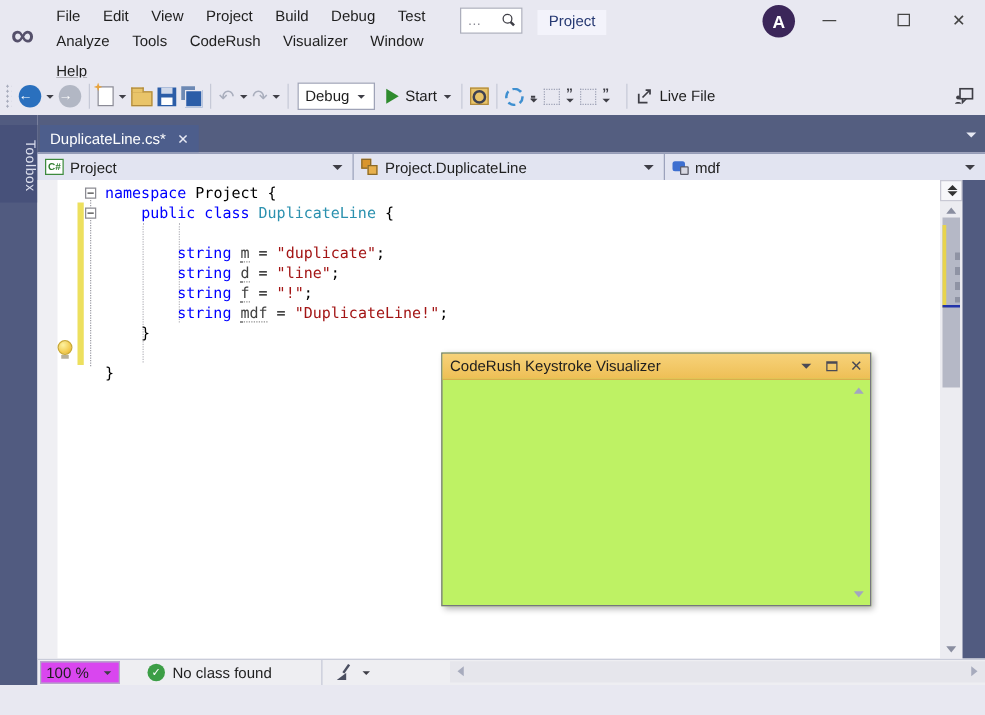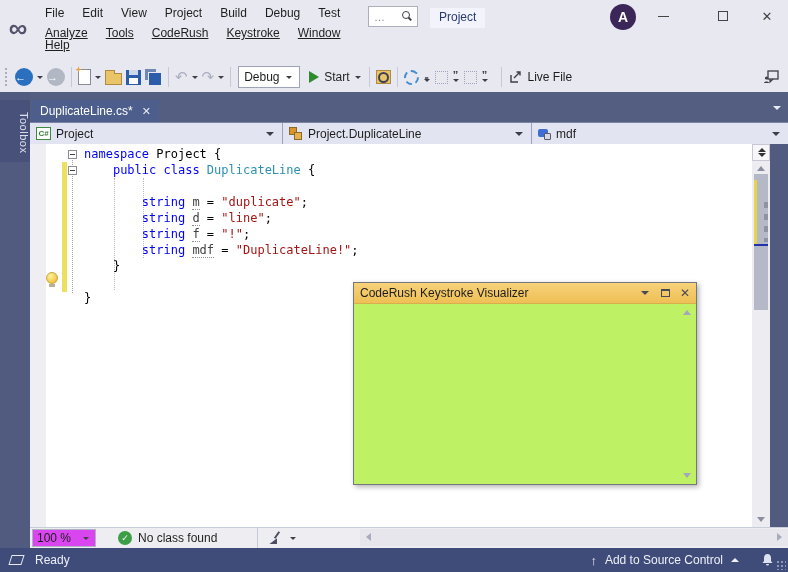--- a/index.html
+++ b/index.html
@@ -4,21 +4,21 @@
 <style>
   * { margin:0; padding:0; box-sizing:border-box; }
   html,body { width:788px; height:572px; overflow:hidden; }
   body { font-family:"Liberation Sans", sans-serif; font-size:12px; color:#1e1e1e; }
   #app { position:relative; width:788px; height:572px; background:#e8e8f1; overflow:hidden; }
 
   
   #titlebar { position:absolute; left:0; top:0; width:788px; height:62px; background:#e8e8f1; }
   #vs-logo { position:absolute; left:2px; top:12px; width:32px; height:32px; font-size:26px; font-weight:bold; color:#55506b; text-align:center; line-height:32px; }
   .menu-row { position:absolute; left:38px; display:flex; gap:4px; }
-  #menu-row-0 { top:4px; } #menu-row-1 { top:24px;text-decoration:underline; } #menu-row-2 { top:36px;text-decoration:underline; }
+  #menu-row-0 { top:4px; } #menu-row-1 { top:24px; } #menu-row-2 { top:48px;text-decoration:underline; }
   .menu-item { padding:2px 7px; cursor:default; }
   #search-box { position:absolute; left:368px; top:6px; width:50px; height:21px; background:#fff; border:1px solid #acaebc; display:flex; align-items:center; justify-content:space-between; padding:0 5px; }
   #search-ellipsis { color:#8a8a94; font-size:11px; line-height:10px; }
   #solution-chip { position:absolute; left:430px; top:8px; height:20px; padding:2px 9px; background:#f3f3fb; color:#273a73; }
   #avatar { position:absolute; left:610px; top:4px; width:26px; height:26px; border-radius:50%; background:#3b2659; color:#fff; font-size:14px; font-weight:bold; text-align:center; line-height:26px; }
   .win-btn { position:absolute; top:4px; width:34px; height:24px; display:flex; align-items:center; justify-content:center; color:#444; }
   #btn-min { left:646px; } #btn-max { left:706px; } #btn-close { left:750px; font-size:13px; }
   #btn-min .bar { width:11px; height:1px; background:#444; }
   #btn-max .box { width:10px; height:10px; border:1px solid #444; }
 
@@ -160,21 +160,21 @@
         <span class="menu-item">View</span>
         <span class="menu-item">Project</span>
         <span class="menu-item">Build</span>
         <span class="menu-item">Debug</span>
         <span class="menu-item">Test</span>
       </div>
     <div class="menu-row" id="menu-row-1">
         <span class="menu-item">Analyze</span>
         <span class="menu-item">Tools</span>
         <span class="menu-item">CodeRush</span>
-        <span class="menu-item">Keystroke</span>
+        <span class="menu-item">Visualizer</span>
         <span class="menu-item">Window</span>
       </div>
     <div class="menu-row" id="menu-row-2">
         <span class="menu-item">Help</span>
       </div>
     <div id="search-box">
       <span id="search-ellipsis">…</span>
       <span class="mag"></span>
     </div>
     <div id="solution-chip">Project</div>
@@ -369,28 +369,14 @@
       </span>
     </div>
     <div id="kw-body">
       <div id="kw-scroll">
         <div id="kw-up"></div>
         <div id="kw-down"></div>
       </div>
     </div>
   </div>
 
-  <div id="statusbar">
-    <div id="task-icon"></div>
-    <span>Ready</span>
-    <div id="sb-right">
-      <span id="sc-up">↑</span>
-      <span>Add to Source Control</span>
-      <span id="sc-caret"></span>
-      <svg id="bell" width="13" height="14" viewBox="0 0 13 14">
-          <path d="M6.5 1 C4 1 3 3 3 5 v3 L1.5 10 h10 L10 8 V5 C10 3 9 1 6.5 1 Z" fill="#dde2f0"></path>
-          <path d="M5 11 a1.5 1.5 0 0 0 3 0 Z" fill="#dde2f0"></path>
-        </svg>
-    </div>
-    <div id="resize-grip"></div>
-  </div>
 
 </div>
 
 </body></html>

